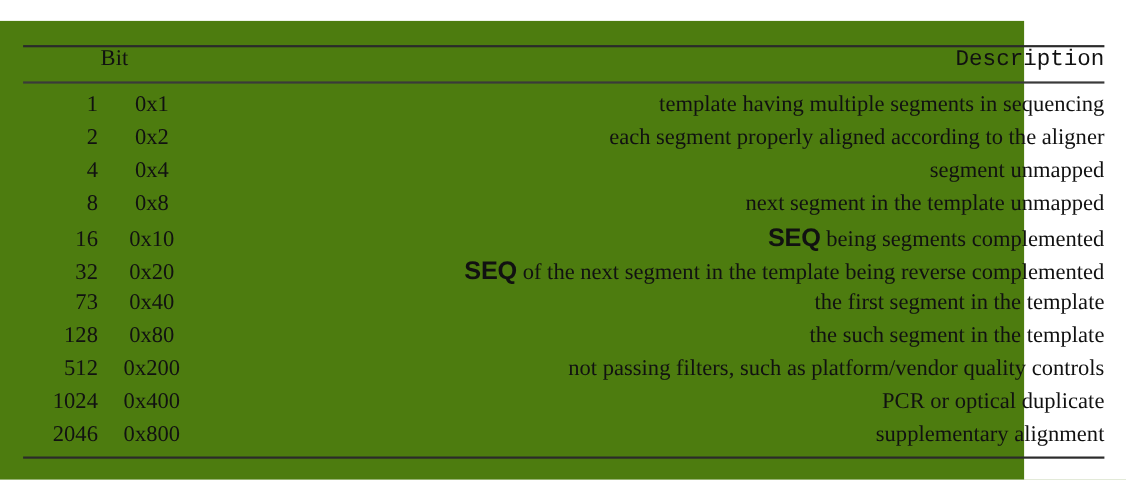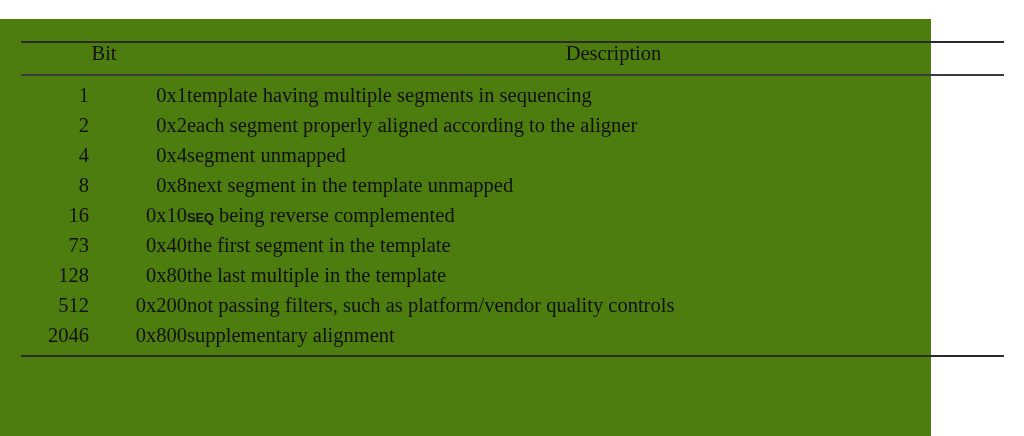--- a/index.html
+++ b/index.html
@@ -57,54 +57,55 @@
 
   .flag-table th,
   .flag-table td {
     padding: 0;
     vertical-align: baseline;
     white-space: nowrap;
   }
 
   
   .col-dec   { width: 68px;  text-align: right; }
-  .col-hex   { width: 98px;  text-align: right; }
-  .col-desc  { text-align: left; padding-left: 36px; }
+  .col-hex   { width: 98px;  text-align: center; }
+  .col-desc  { text-align: right; padding-left: 36px; }
 
   thead tr.head-row th {
     height: 31px;
     font-weight: normal;
     font-size: 20.5px;
   }
   thead tr.head-row th.bit-head {
     text-align: center;
     padding-left: 0;
   }
   thead tr.head-row th.desc-head {
-    text-align: center;
+    text-align: right;
     padding-left: 36px;
+    font-family: Liberation Mono, monospace;
   }
   
   th.bit-head {
     width: 166px;
   }
 
   tbody tr.data-row > * {
     height: 30px;
   }
 
   tbody tr.data-row td.col-dec,
   tbody tr.data-row td.col-hex {
     font-variant-numeric: lining-nums;
   }
 
   .seq-tag {
     font-family: "Liberation Sans", "DejaVu Sans", sans-serif;
     font-weight: bold;
-    font-size: 13px;
+    font-size: 23px;
     letter-spacing: -0.2px;
   }
 
   .spacer-top { height: 9px; }
 </style>
 </head>
 <body>
 
 <div class="page">
 
@@ -145,36 +146,46 @@
           <td class="col-desc"><span>segment unmapped</span></td>
         </tr>
         <tr class="data-row">
           <td class="col-dec">8</td>
           <td class="col-hex">0x8</td>
           <td class="col-desc"><span>next segment in the template unmapped</span></td>
         </tr>
         <tr class="data-row">
           <td class="col-dec">16</td>
           <td class="col-hex">0x10</td>
-          <td class="col-desc"><span class="seq-tag">SEQ</span><span> being reverse complemented</span></td>
+          <td class="col-desc"><span class="seq-tag">SEQ</span><span> being segments complemented</span></td>
+        </tr>
+        <tr class="data-row">
+          <td class="col-dec">32</td>
+          <td class="col-hex">0x20</td>
+          <td class="col-desc"><span class="seq-tag">SEQ</span><span> of the next segment in the template being reverse complemented</span></td>
         </tr>
         <tr class="data-row">
           <td class="col-dec">73</td>
           <td class="col-hex">0x40</td>
           <td class="col-desc"><span>the first segment in the template</span></td>
         </tr>
         <tr class="data-row">
           <td class="col-dec">128</td>
           <td class="col-hex">0x80</td>
-          <td class="col-desc"><span>the last multiple in the template</span></td>
+          <td class="col-desc"><span>the such segment in the template</span></td>
         </tr>
         <tr class="data-row">
           <td class="col-dec">512</td>
           <td class="col-hex">0x200</td>
           <td class="col-desc"><span>not passing filters, such as platform/vendor quality controls</span></td>
+        </tr>
+        <tr class="data-row">
+          <td class="col-dec">1024</td>
+          <td class="col-hex">0x400</td>
+          <td class="col-desc"><span>PCR or optical duplicate</span></td>
         </tr>
         <tr class="data-row">
           <td class="col-dec">2046</td>
           <td class="col-hex">0x800</td>
           <td class="col-desc"><span>supplementary alignment</span></td>
         </tr>
       </tbody>
     <tfoot>
       <tr class="rule-bot">
         <td colspan="3">

